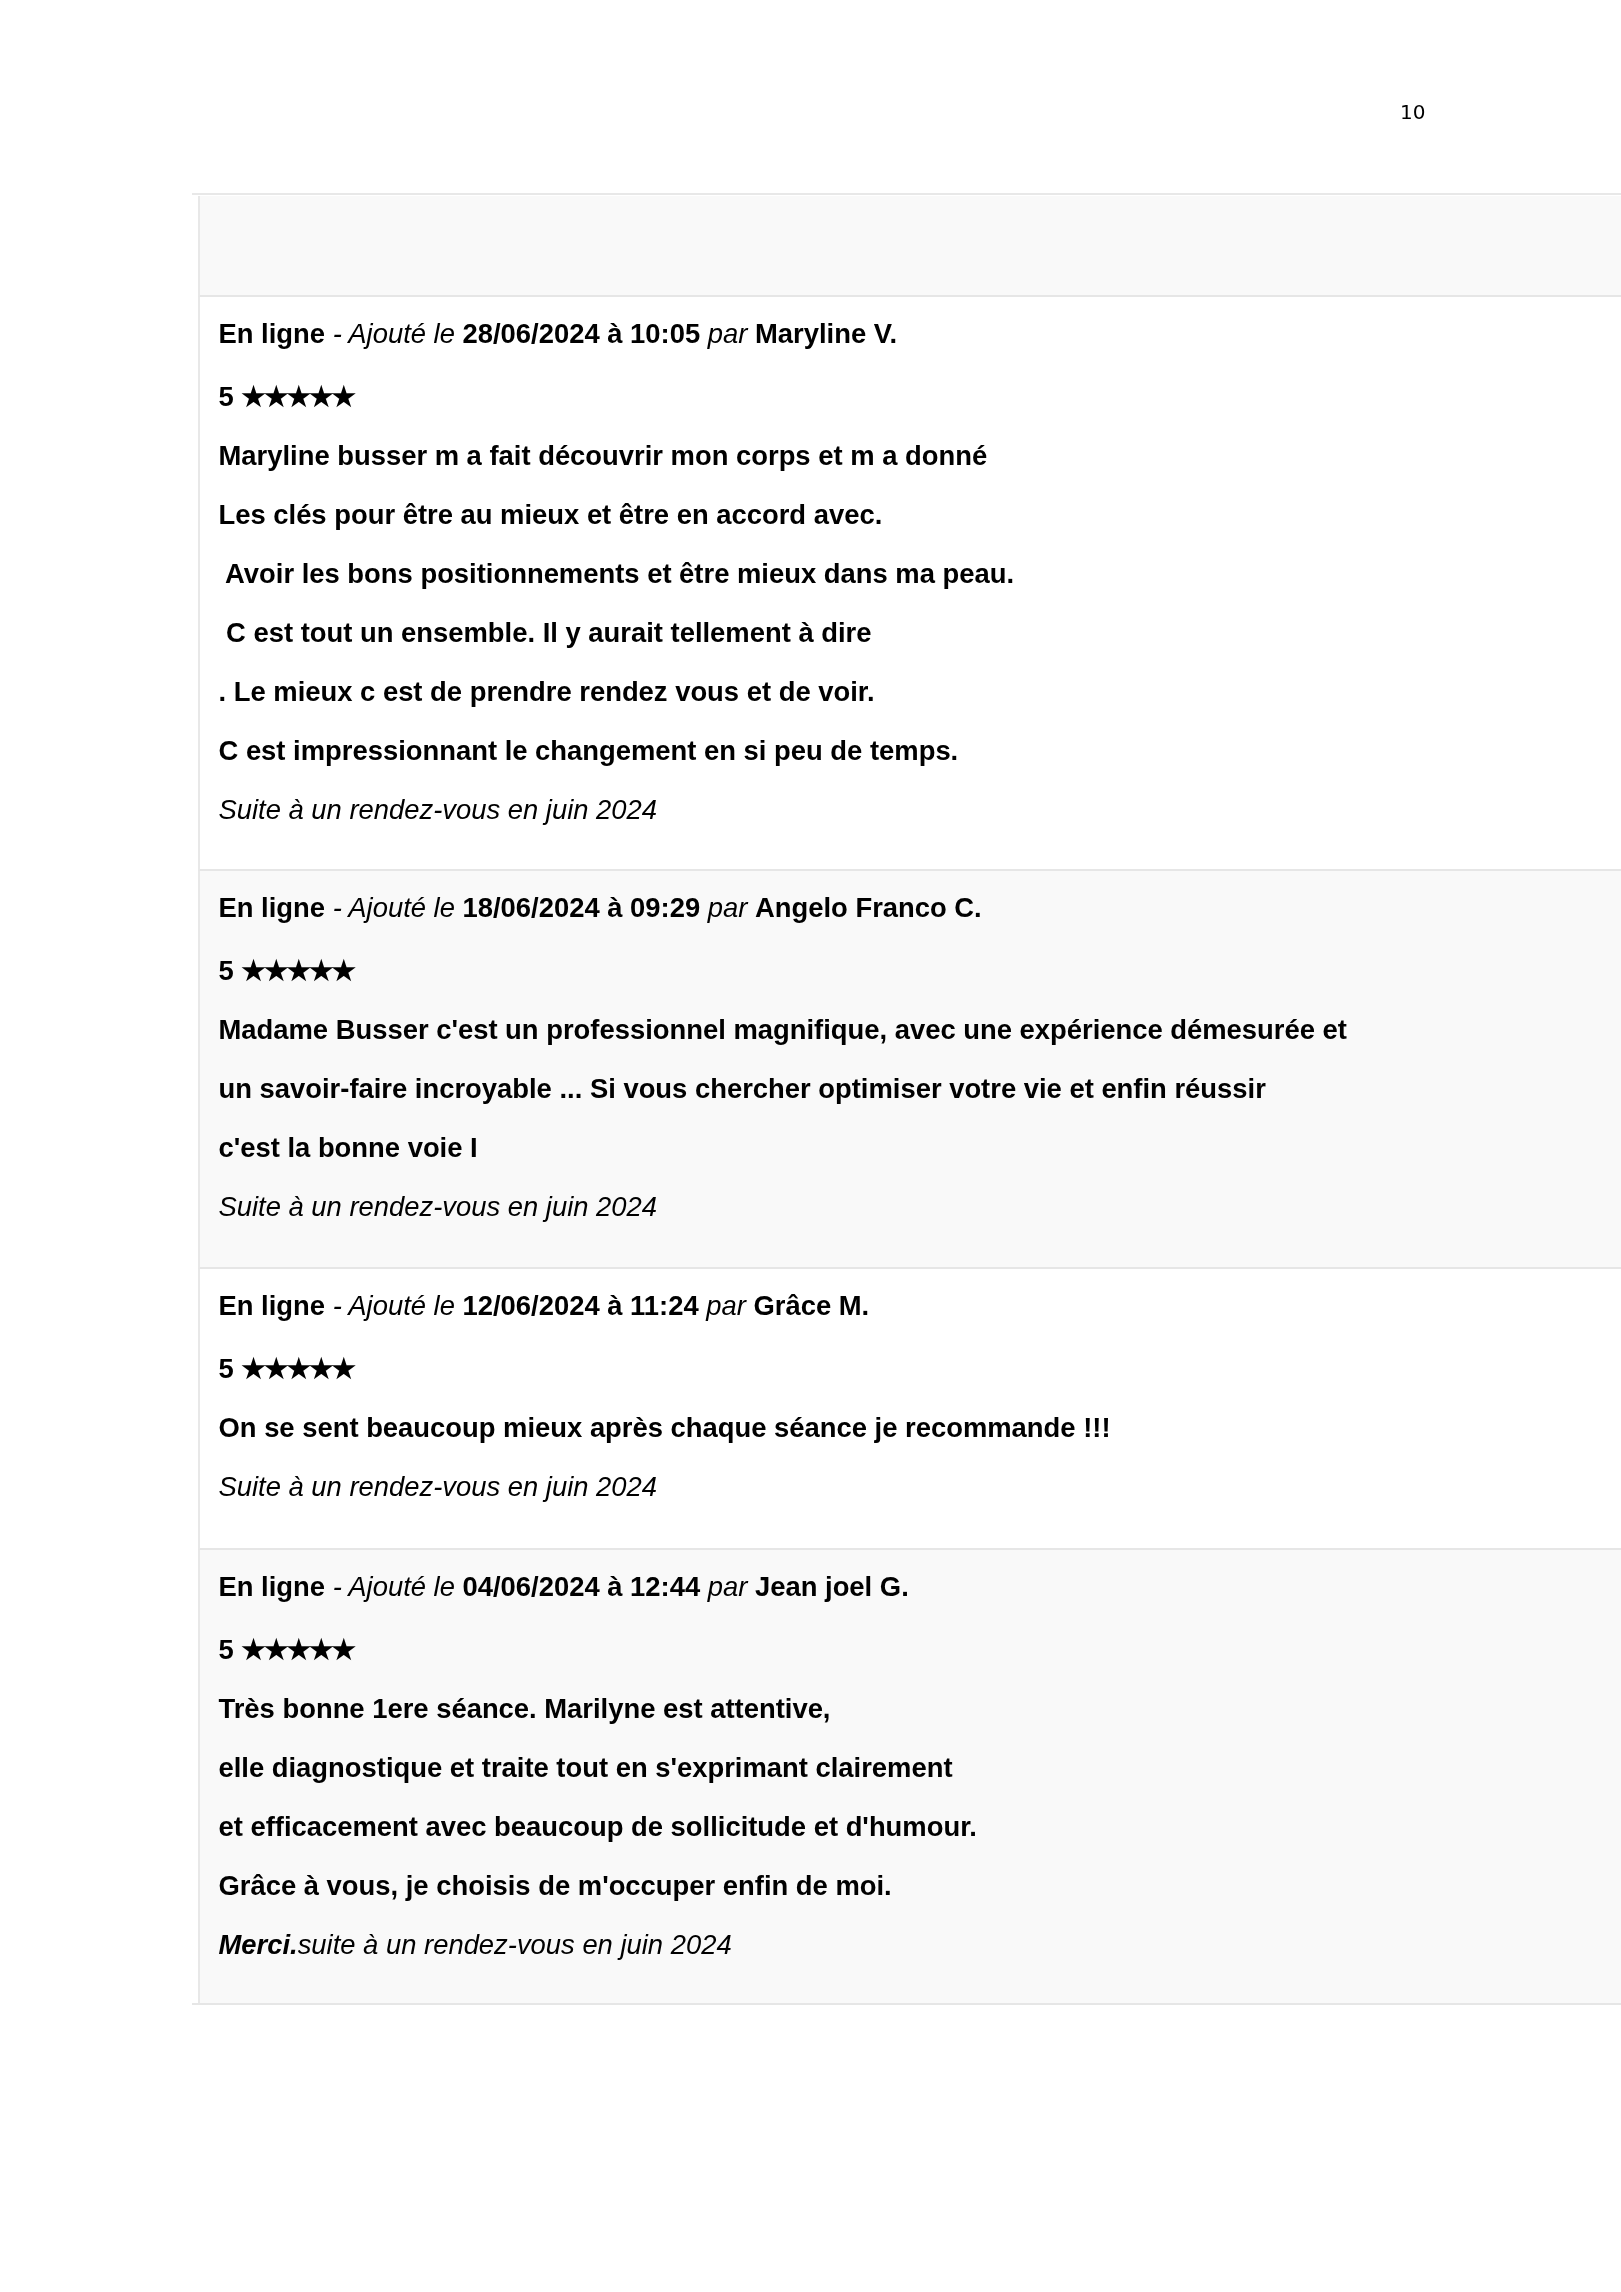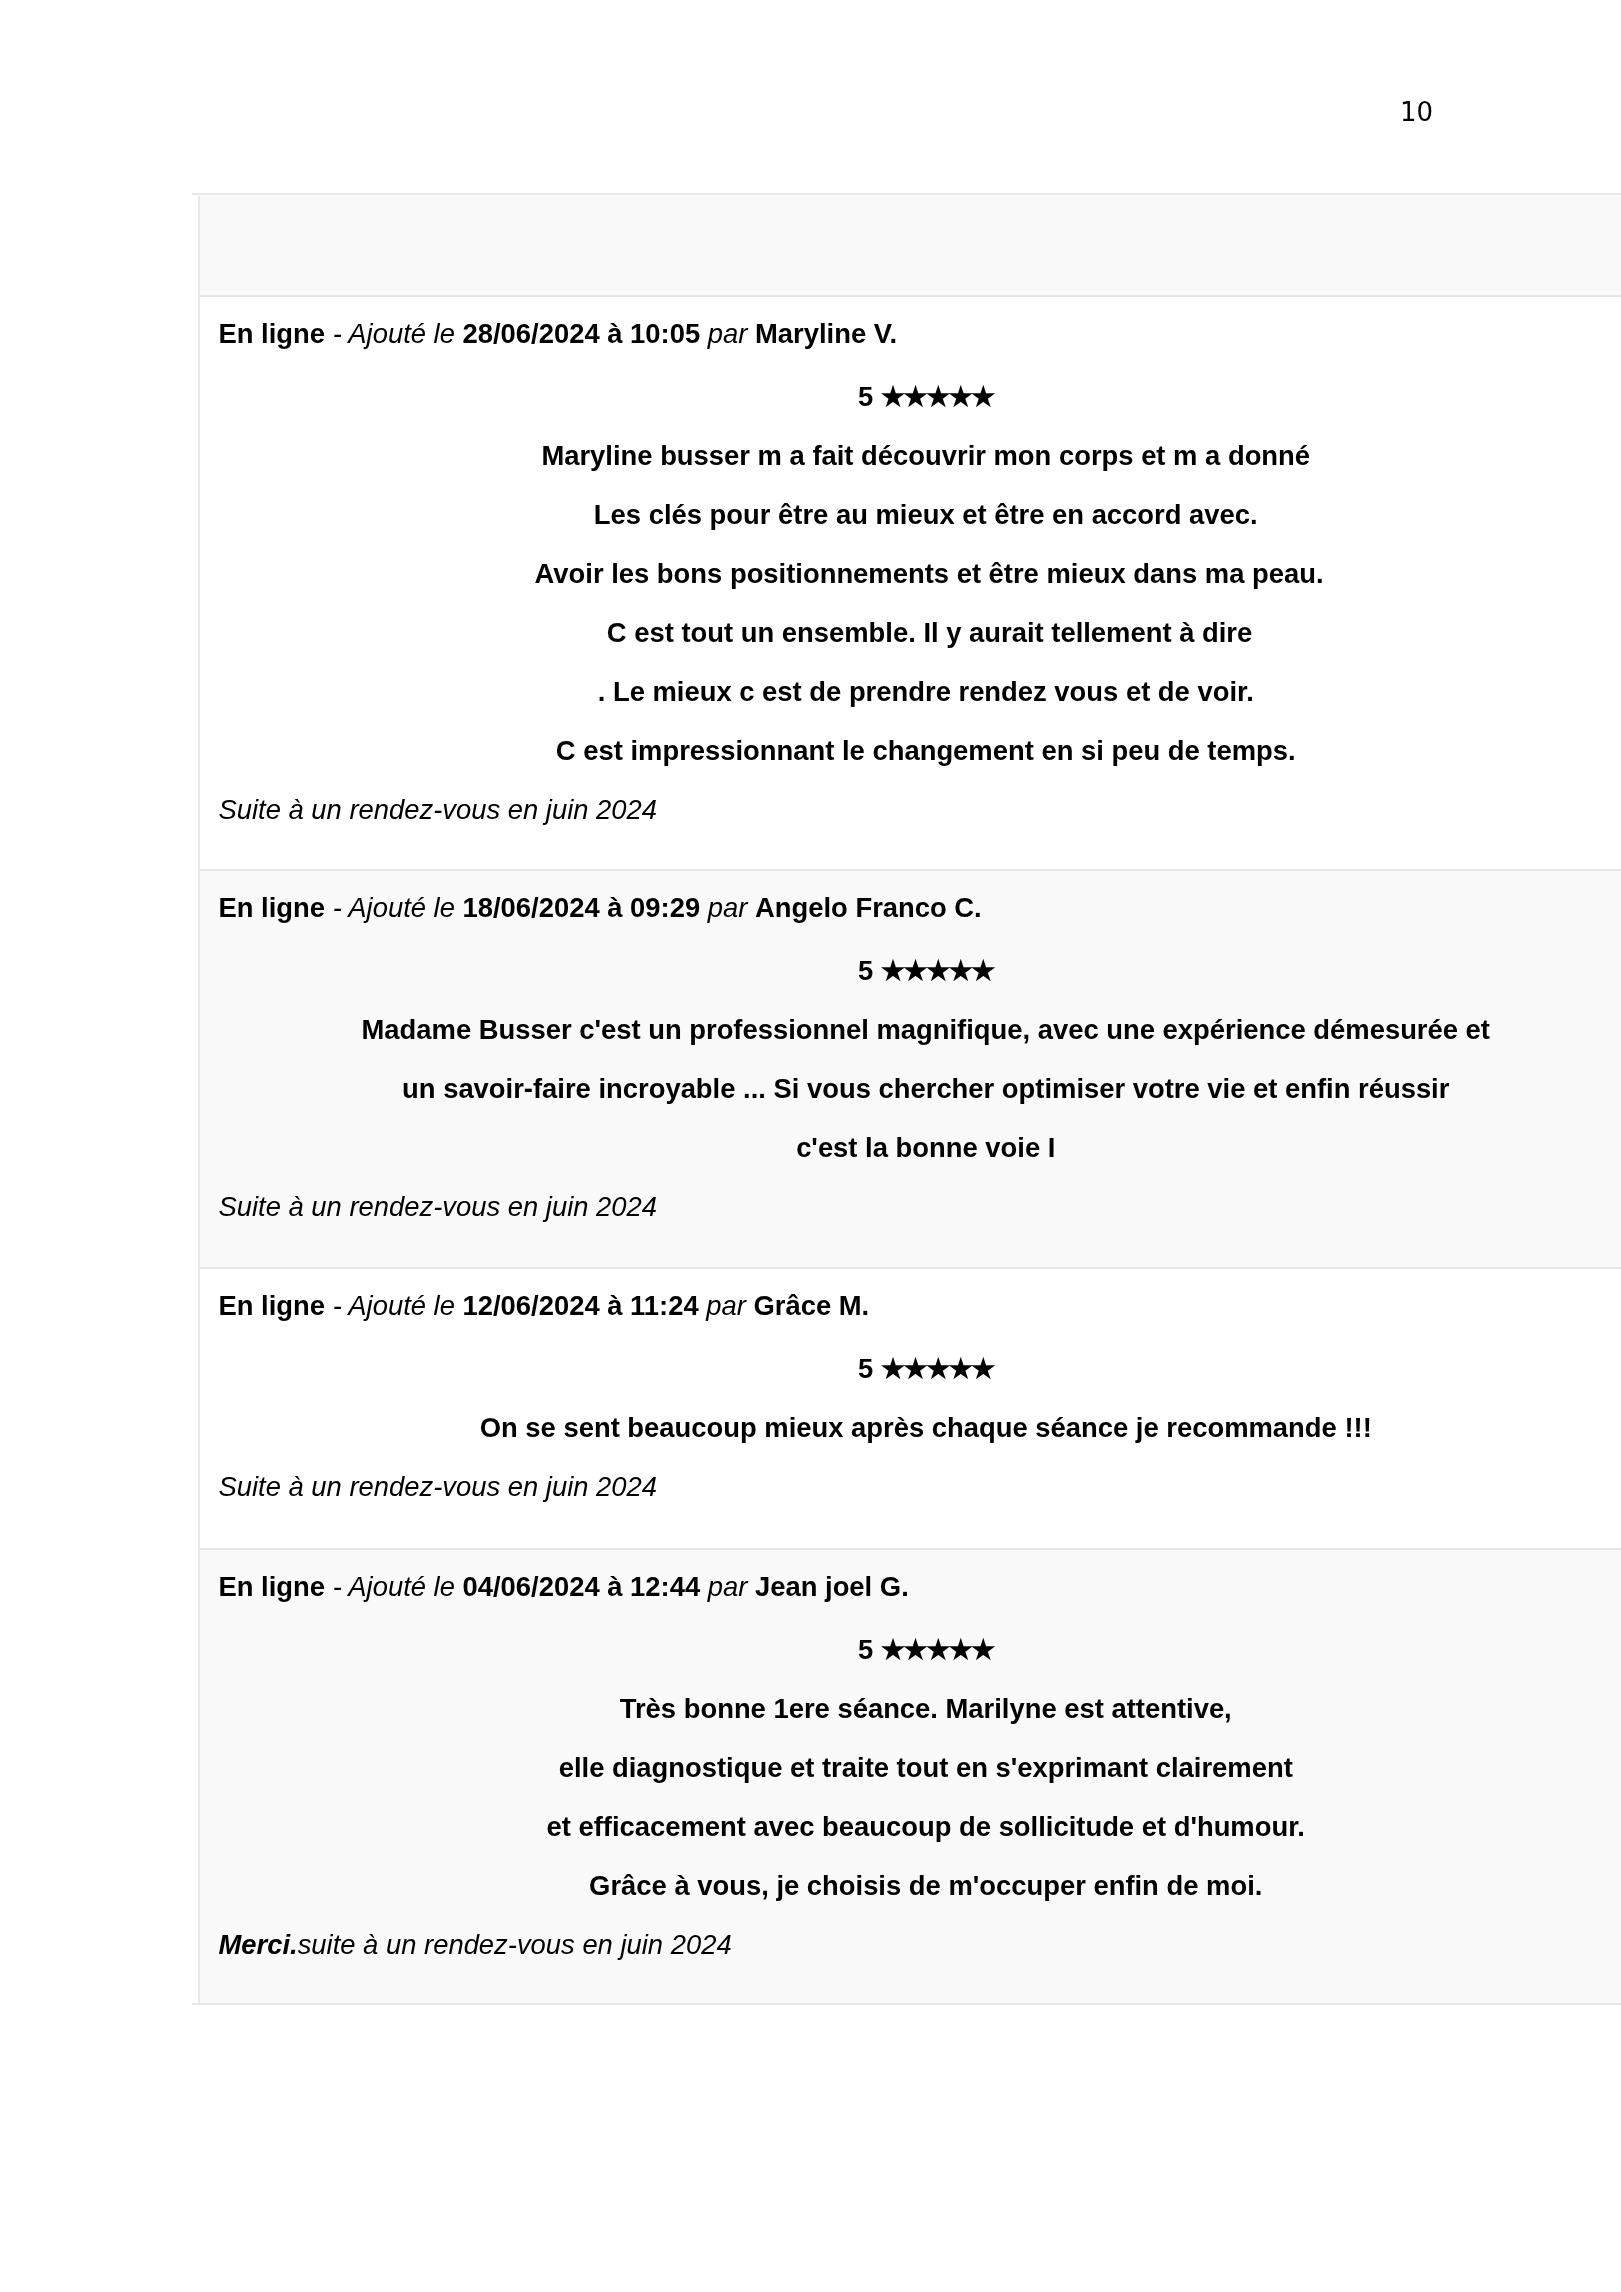--- a/index.html
+++ b/index.html
@@ -13,21 +13,21 @@
     position: relative;
     overflow: hidden;
     font-family: "Liberation Sans", sans-serif;
     color: #000;
   }
   .page-number {
     position: absolute;
     left: 1400px;
     top: 98px;
     font-family: "DejaVu Sans", sans-serif;
-    font-size: 26px;
+    font-size: 20px;
     line-height: 29px;
   }
   .reviews-table {
     position: absolute;
     left: 192px;
     top: 193px;
     width: 1441px;
     border-top: 2.9px solid #e8e8e8;
     border-bottom: 2.9px solid #e6e6e6;
     box-sizing: border-box;
@@ -43,21 +43,21 @@
   .row:last-child { border-bottom: none; }
   .row.alt { background: #f9f9f9; }
   .row.white { background: #ffffff; }
   .row.empty { height: 101px; background: #f9f9f9; margin-top: 1px; }
   .line {
     font-size: 27.4px;
     line-height: 59px;
     height: 59px;
     white-space: pre;
   }
-  .b { font-weight: bold; text-align: center; }
+  .b { font-weight: bold; }
   .n { font-weight: normal; font-style: italic; }
   .stars { letter-spacing: -2px; }
 </style>
 </head>
 <body>
 
 <div class="page-number">10</div>
 
 <div class="reviews-table">
 

